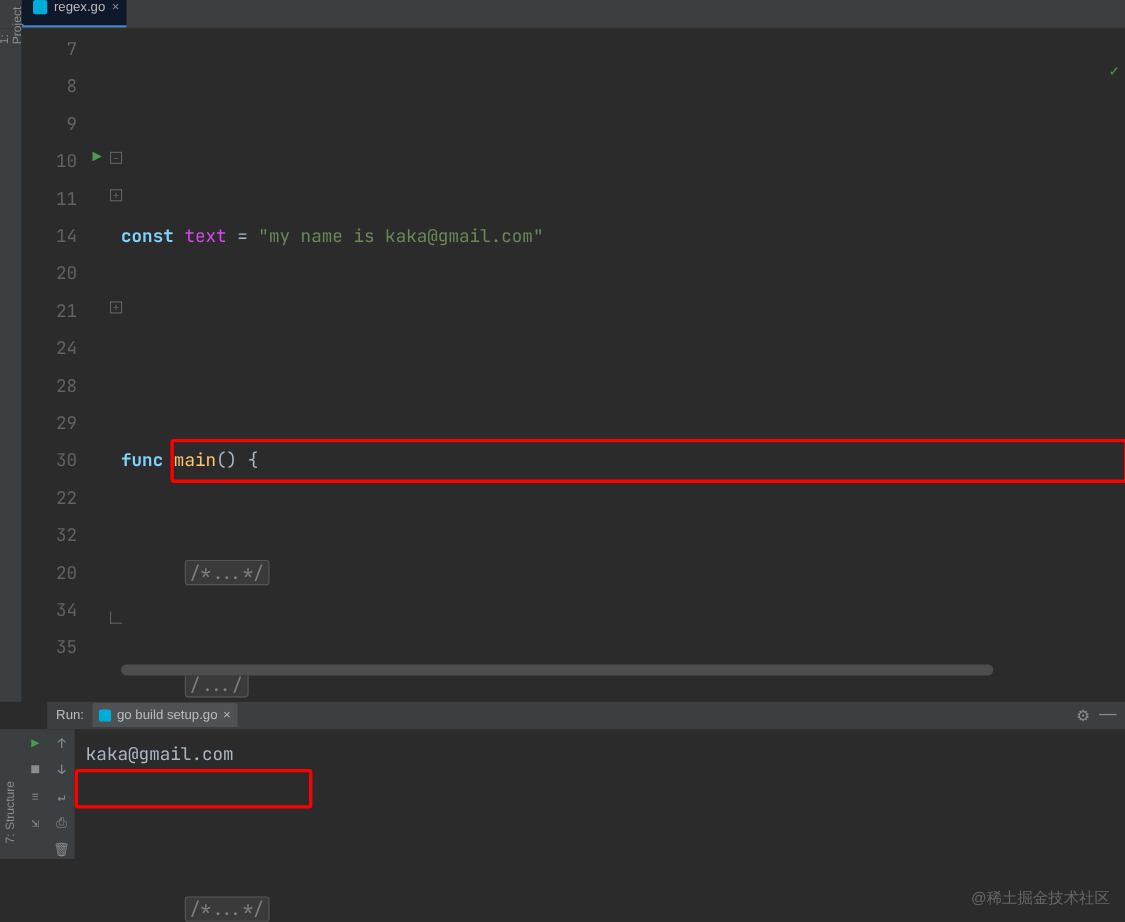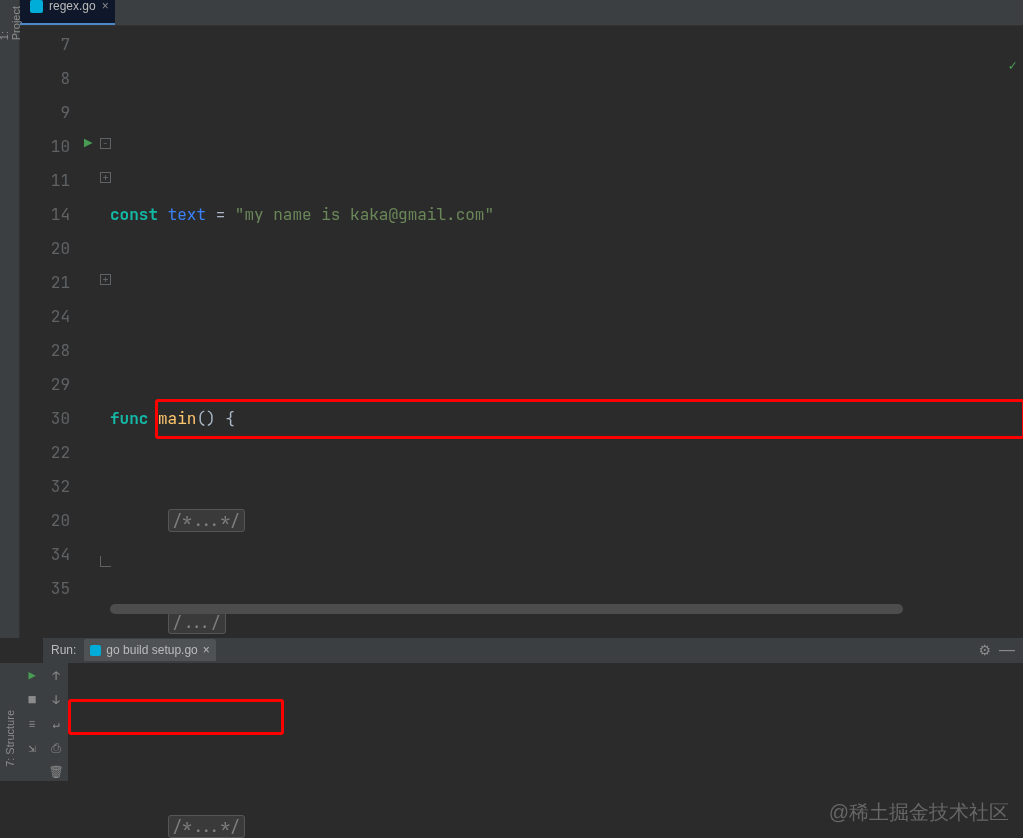--- a/index.html
+++ b/index.html
@@ -15,22 +15,22 @@
 .editor-row { display:flex; height:612px; }
 .editor-area { flex:1; display:flex; background:#2b2b2b; position:relative; }
 .line-numbers { width:60px; text-align:right; color:#606366; font-size:16px; line-height:34px; padding-right:10px; padding-top:2px; user-select:none; font-family:"JetBrains Mono","Consolas",monospace; }
 .gutter-icons { width:30px; position:relative; }
 .gutter-icon { position:absolute; left:4px; height:14px; width:14px; }
 .play-tri { color:#499c54; font-size:14px; }
 .fold-box { width:11px; height:11px; border:1px solid #606366; color:#606366; font-size:10px; line-height:9px; text-align:center; cursor:pointer; background:#2b2b2b; }
 .fold-end { width:11px; height:11px; border-left:1px solid #606366; border-bottom:1px solid #606366; }
 .code { flex:1; font-size:16px; line-height:34px; padding-top:2px; white-space:pre; position:relative; font-family:"JetBrains Mono","Consolas",monospace; }
 .code .line { height:34px; position:relative; }
-.kw { color:#14b8a6; font-weight:bold; }
-.ident { color:#3b82f6; }
+.kw { color:#7dd3fc; font-weight:bold; }
+.ident { color:#d946ef; }
 .str { color:#6a8759; }
 .fn { color:#ffc66d; }
 .fold-txt { color:#808080; background:#3a3a3a; border:1px solid #555; border-radius:3px; padding:0 4px; font-style:normal; }
 .op { color:#a9b7c6; }
 .red-box { position:absolute; border:3px solid #ff0000; border-radius:3px; pointer-events:none; }
 .check-mark { position:absolute; top:30px; right:6px; color:#499c54; font-size:14px; }
 .breadcrumb { height:22px; background:#2b2b2b; border-top:0px solid #323232; color:#808080; font-size:12px; padding-left:110px; display:flex; align-items:center; font-family:Arial,sans-serif; }
 .scrollbar-h { height:10px; background:#2b2b2b; margin-left:110px; margin-right:12px; position:relative; margin-top:-34px; }
 .scrollbar-h::before { content:""; position:absolute; left:0; top:0; height:10px; width:88%; background:#4d4d4d; border-radius:5px; }
 .run-panel { border-top:1px solid #232323; background:#2b2b2b; }
@@ -44,21 +44,21 @@
 .run-body { display:flex; }
 .run-toolbar { width:48px; background:#3c3f41; display:flex; }
 .run-toolbar-col { width:24px; display:flex; flex-direction:column; align-items:center; gap:6px; padding-top:4px; }
 .tb-btn { width:18px; height:18px; display:flex; align-items:center; justify-content:center; color:#8c8c8c; cursor:pointer; font-size:12px; }
 .tb-btn.green { color:#499c54; }
 .console { flex:1; background:#2b2b2b; font-family:"JetBrains Mono","Consolas",monospace; font-size:16px; line-height:30px; padding:8px 0 8px 10px; position:relative; }
 .console .line { white-space:pre; }
 .console .dim { color:#6a6a6a; }
 .console .fold { color:#808080; }
 .bottom-gutter-text { writing-mode:vertical-rl; transform:rotate(180deg); font-size:11px; color:#8c8c8c; padding:6px 0; font-family:Arial,sans-serif; cursor:pointer; }
-.watermark { position:absolute; right:14px; bottom:12px; color:#666; font-size:20px; font-family:Arial,sans-serif; }
+.watermark { position:absolute; right:14px; bottom:12px; color:#666; font-size:14px; font-family:Arial,sans-serif; }
 </style>
 </head>
 <body>
 
 <div class="top-row">
   <div class="left-gutter">
     <span class="left-gutter-text">1: Project</span>
     <span class="left-gutter-icon">▦</span>
   </div>
   <div class="tab-bar">
@@ -152,19 +152,20 @@
       </div>
       <div class="run-toolbar-col">
         <span class="tb-btn">↑</span>
         <span class="tb-btn">↓</span>
         <span class="tb-btn">↵</span>
         <span class="tb-btn">⎙</span>
         <span class="tb-btn">🗑</span>
       </div>
     </div>
     <div class="console">
+      <div class="line"><span>kaka@gmail.com</span></div>
       <div class="line"> </div>
       <div class="red-box" style="top:36px; left:0px; width:216px; height:36px;"></div>
     </div>
   </div>
 </div>
 
 <div class="watermark">@稀土掘金技术社区</div>
 
 </body></html>

